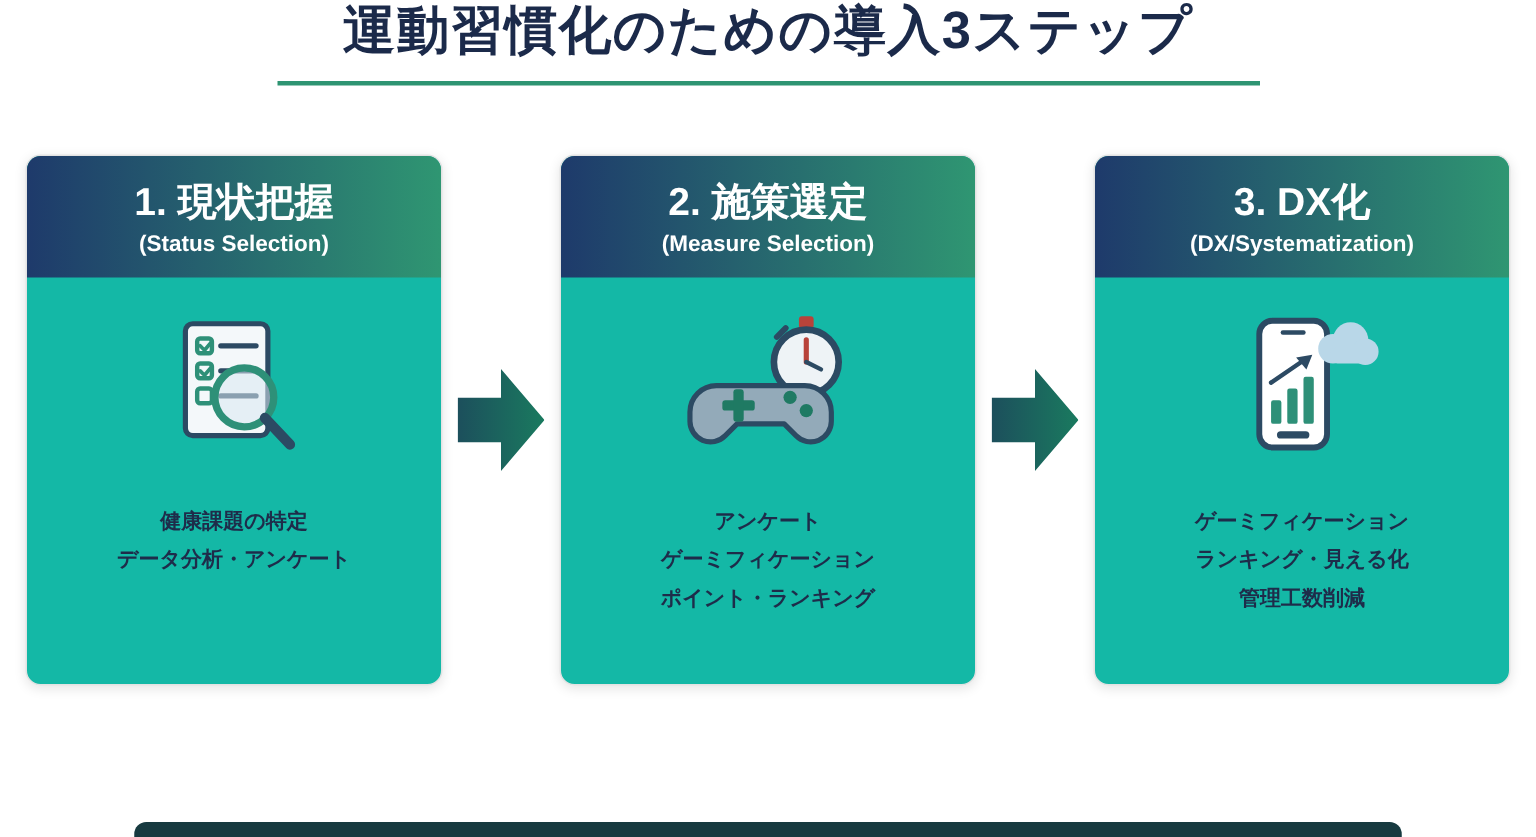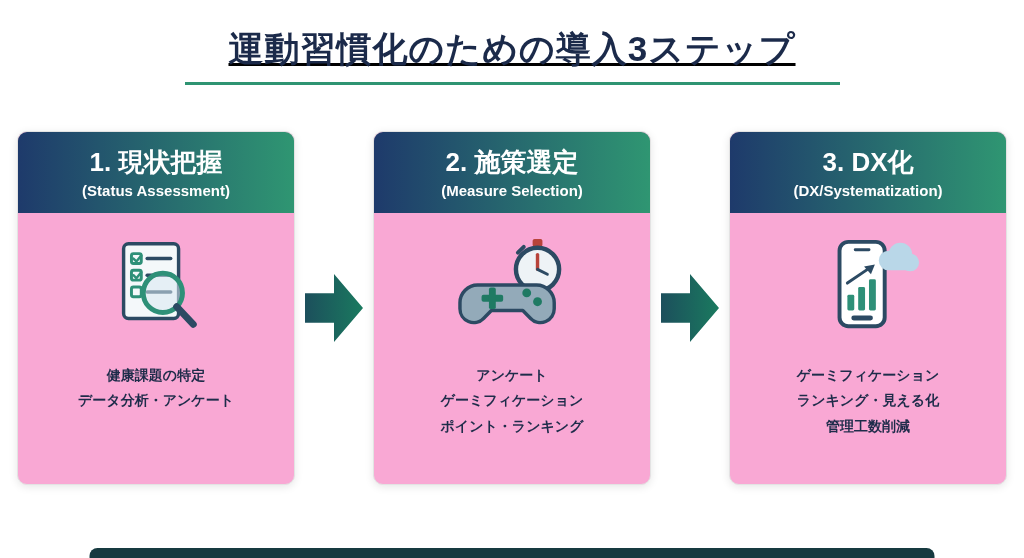--- a/index.html
+++ b/index.html
@@ -10,23 +10,21 @@
     background: #ffffff;
     overflow: hidden;
     font-family: "Liberation Sans", "DejaVu Sans", sans-serif;
   }
   .page {
     position: relative;
     width: 1024px;
     height: 558px;
   }
   .title-wrap {
-    padding-top: 28px;
     text-align: center;
-    text-decoration: underline;
   }
   .page-title {
     font-size: 35px;
     font-weight: 800;
     color: #1b2a4a;
     letter-spacing: 1px;
     line-height: 1.2;
   }
   .title-underline {
     width: 655px;
@@ -36,21 +34,21 @@
   }
   .steps-row {
     display: flex;
     justify-content: center;
     align-items: stretch;
     margin-top: 46px;
   }
   .step-card {
     width: 276px;
     height: 352px;
-    background: #f9a8d4;
+    background: #14b8a6;
     border: 1px solid #e3e3e3;
     border-radius: 10px;
     box-shadow: 0 2px 8px rgba(0,0,0,0.10);
     overflow: hidden;
     display: flex;
     flex-direction: column;
   }
   .step-header {
     background: linear-gradient(90deg, #1e3a6b 0%, #2f9672 100%);
     color: #ffffff;
@@ -114,21 +112,21 @@
   <div class="title-wrap">
     <div class="page-title">運動習慣化のための導入3ステップ</div>
     <div class="title-underline"></div>
   </div>
 
   <div class="steps-row">
 
     <div class="step-card">
       <div class="step-header">
         <div class="step-heading">1. 現状把握</div>
-        <div class="step-subheading">(Status Assessment)</div>
+        <div class="step-subheading">(Status Selection)</div>
       </div>
       <div class="step-icon-box">
         <span>
           <svg viewBox="0 0 110 110" width="108" height="108" aria-hidden="true">
             <rect x="22" y="10" width="56" height="76" rx="5" fill="#f4f8fa" stroke="#2c4a63" stroke-width="3.5"></rect>
             <g stroke="#2e9078" stroke-width="3" fill="none">
               <rect x="30" y="20" width="10" height="10" rx="2"></rect>
               <rect x="30" y="37" width="10" height="10" rx="2"></rect>
               <rect x="30" y="54" width="10" height="10" rx="2"></rect>
             </g>

